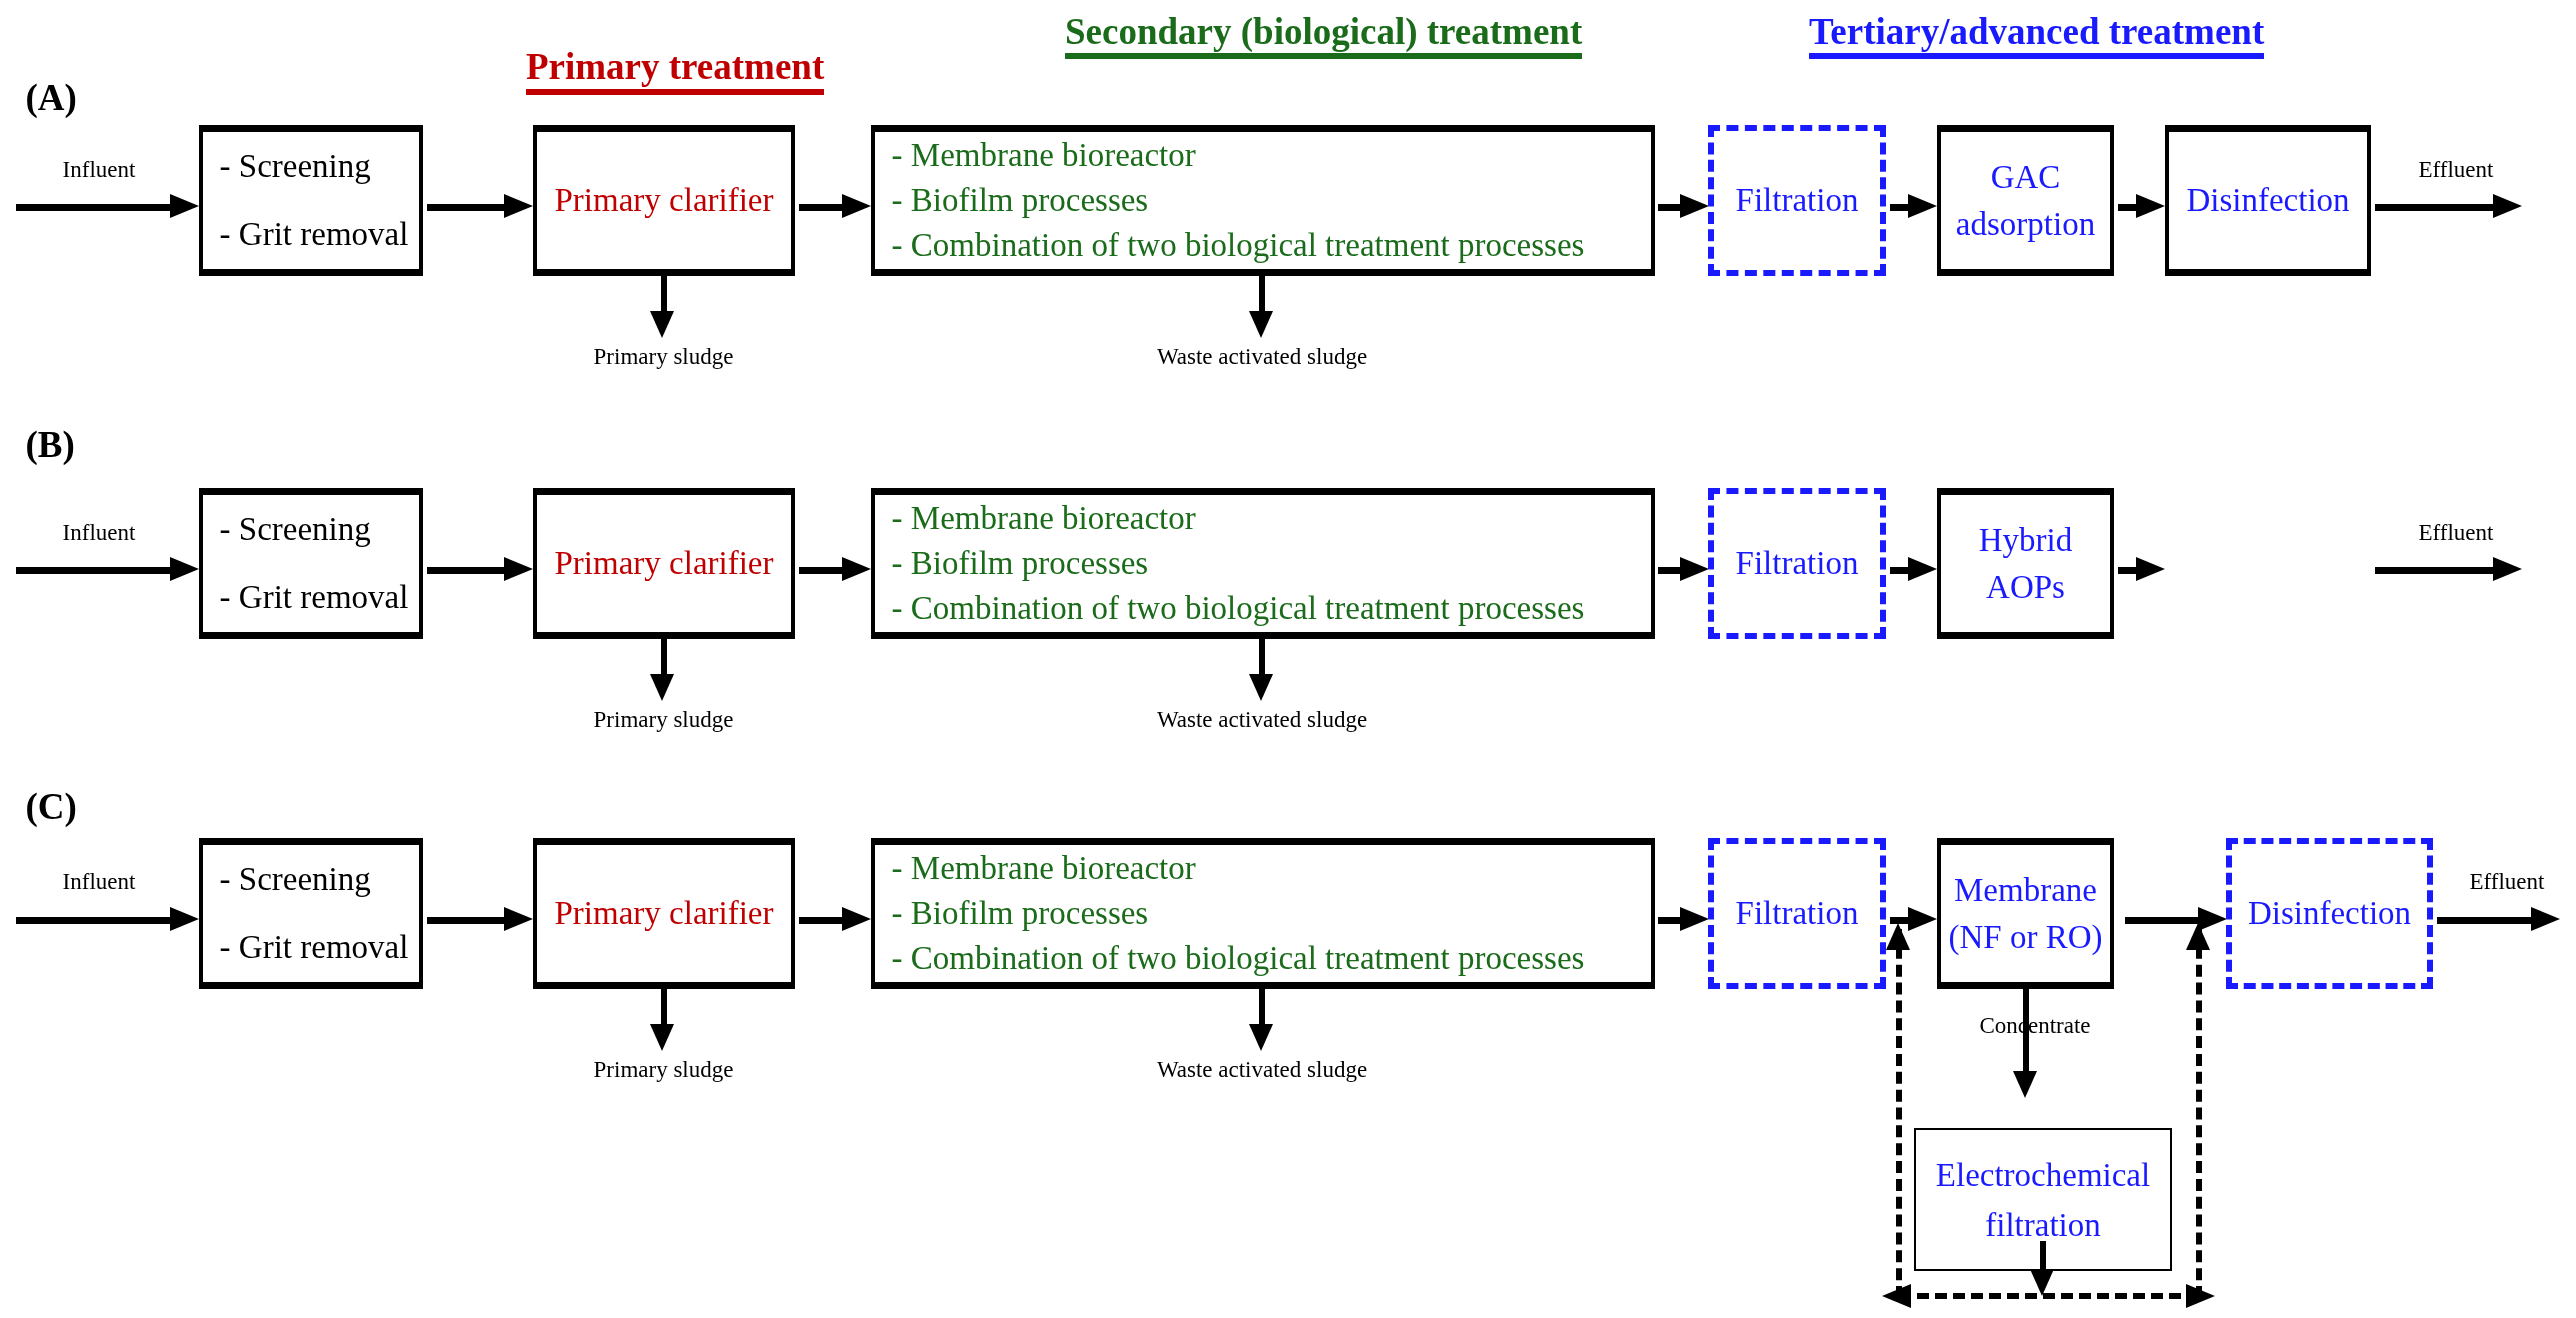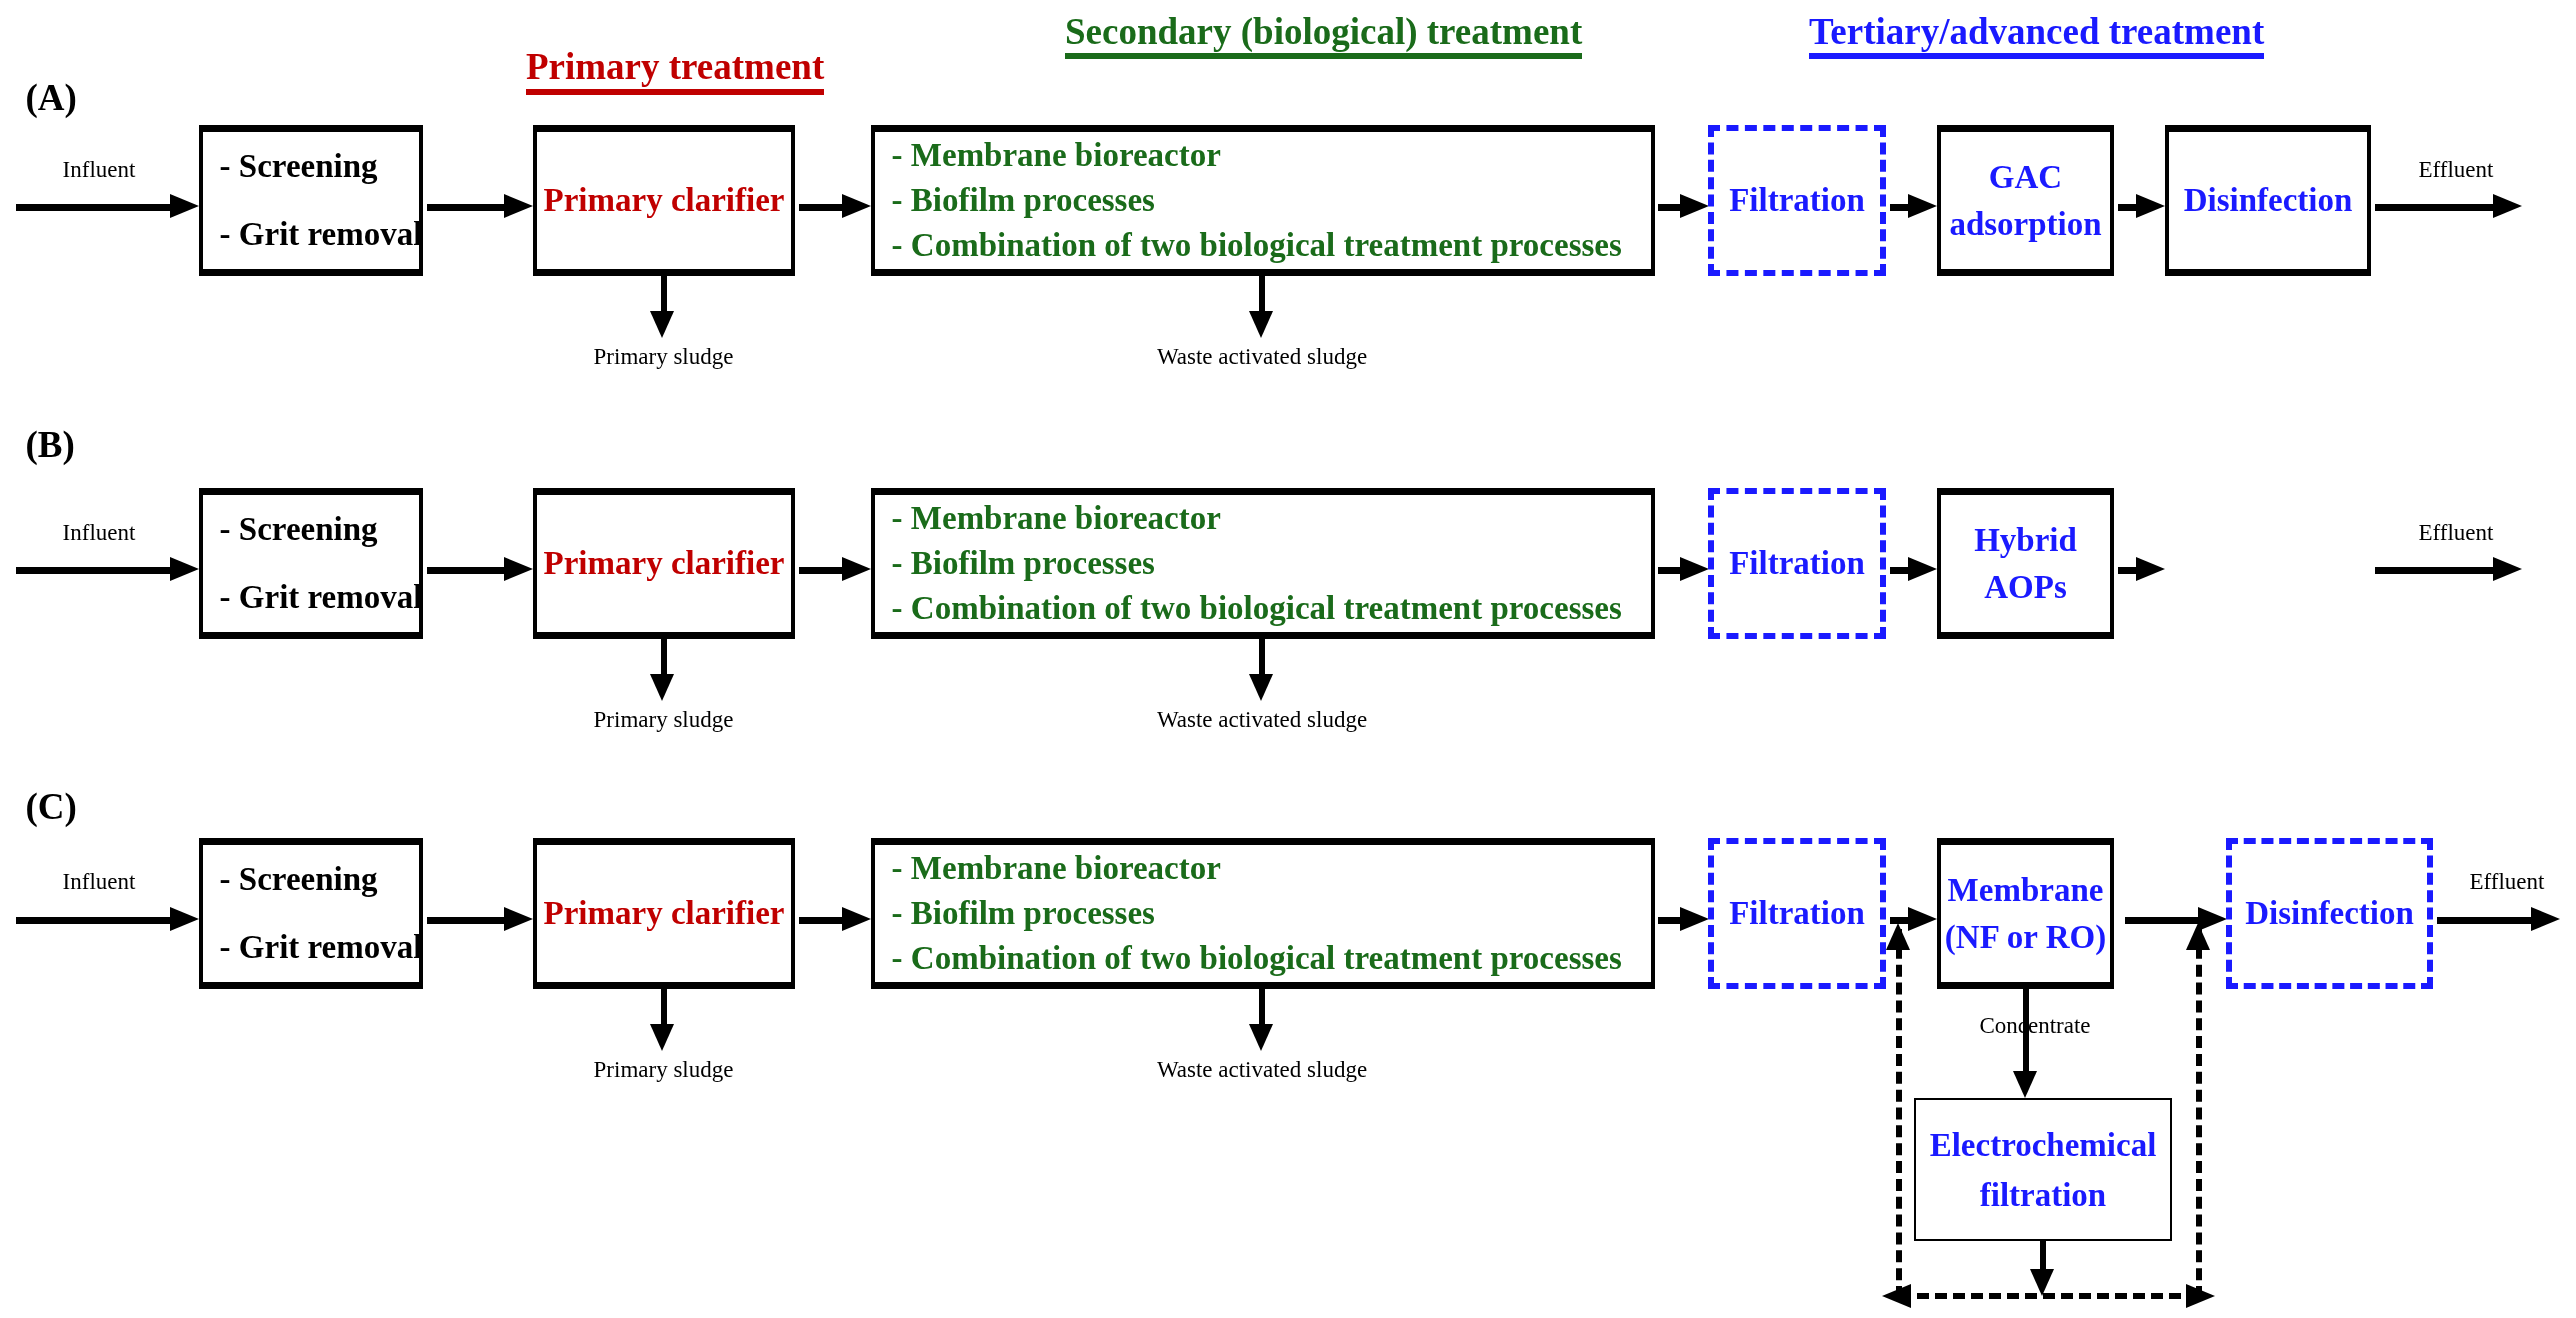--- a/index.html
+++ b/index.html
@@ -5,23 +5,23 @@
   html,body{margin:0;padding:0;background:#ffffff;}
   #canvas{position:relative;width:2576px;height:1319px;background:#ffffff;overflow:hidden;
           font-family:"Liberation Serif","DejaVu Serif",serif;}
   .hdr{position:absolute;font-size:37px;font-weight:bold;white-space:nowrap;
        padding-bottom:1.3px;border-bottom:6.4px solid currentColor;line-height:1.1;}
   .rowlabel{position:absolute;font-size:37px;font-weight:bold;color:#000;}
   .lbl{position:absolute;font-size:23px;color:#000;text-align:center;white-space:nowrap;}
   .box{position:absolute;box-sizing:border-box;height:151px;display:flex;flex-direction:column;
        justify-content:center;align-items:center;font-size:33px;background:#fff;}
   .box.solid{border:4.5px solid #000;border-top-width:7.6px;border-bottom-width:7.6px;}
-  .box.thin{border:2.5px solid #000;}
+  .box.thin{border:2.5px solid #000;margin-top:30px;}
   .box.dashblue{border:6.4px dashed #1a1aff;}
-  .box .ln{line-height:47px;white-space:nowrap;font-weight:bold;}
+  .box .ln{line-height:47px;white-space:nowrap;}
   .listbox{justify-content:center;align-items:flex-start;padding-left:16.6px;}
   .t-red{color:#c00000;text-align:center;}
   .t-green{color:#1a6b1a;}
   .t-blue{color:#1a1aff;}
   .hline{position:absolute;height:7px;background:#000;}
   .vline{position:absolute;width:5.7px;background:#000;}
   .tri-r{position:absolute;width:0;height:0;border-top:12.7px solid transparent;
          border-bottom:12.7px solid transparent;border-left:29px solid #000;}
   .tri-l{position:absolute;width:0;height:0;border-top:12.7px solid transparent;
          border-bottom:12.7px solid transparent;border-right:29px solid #000;}

